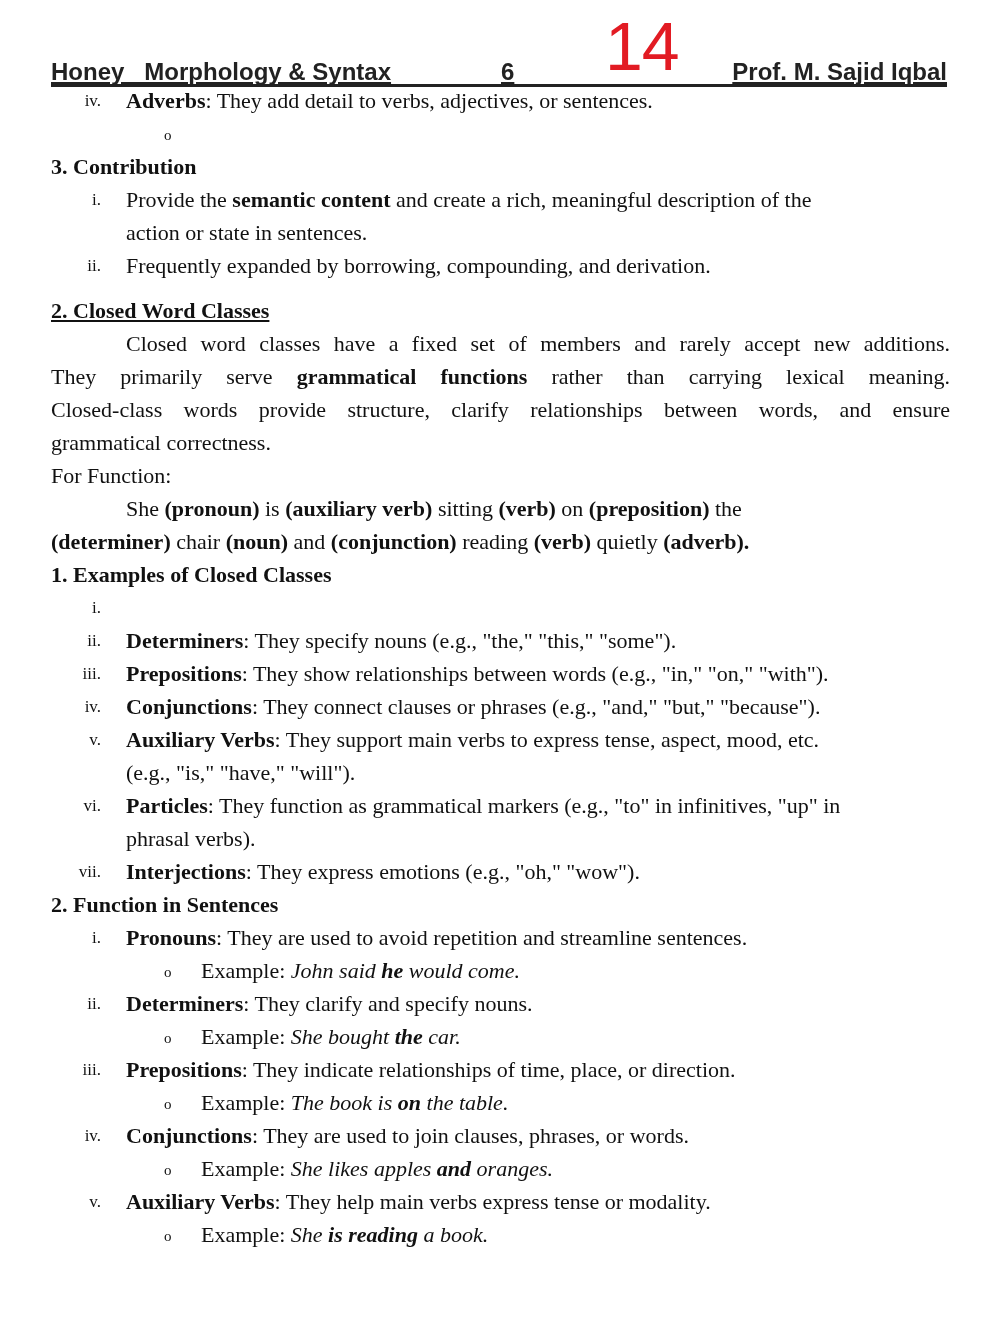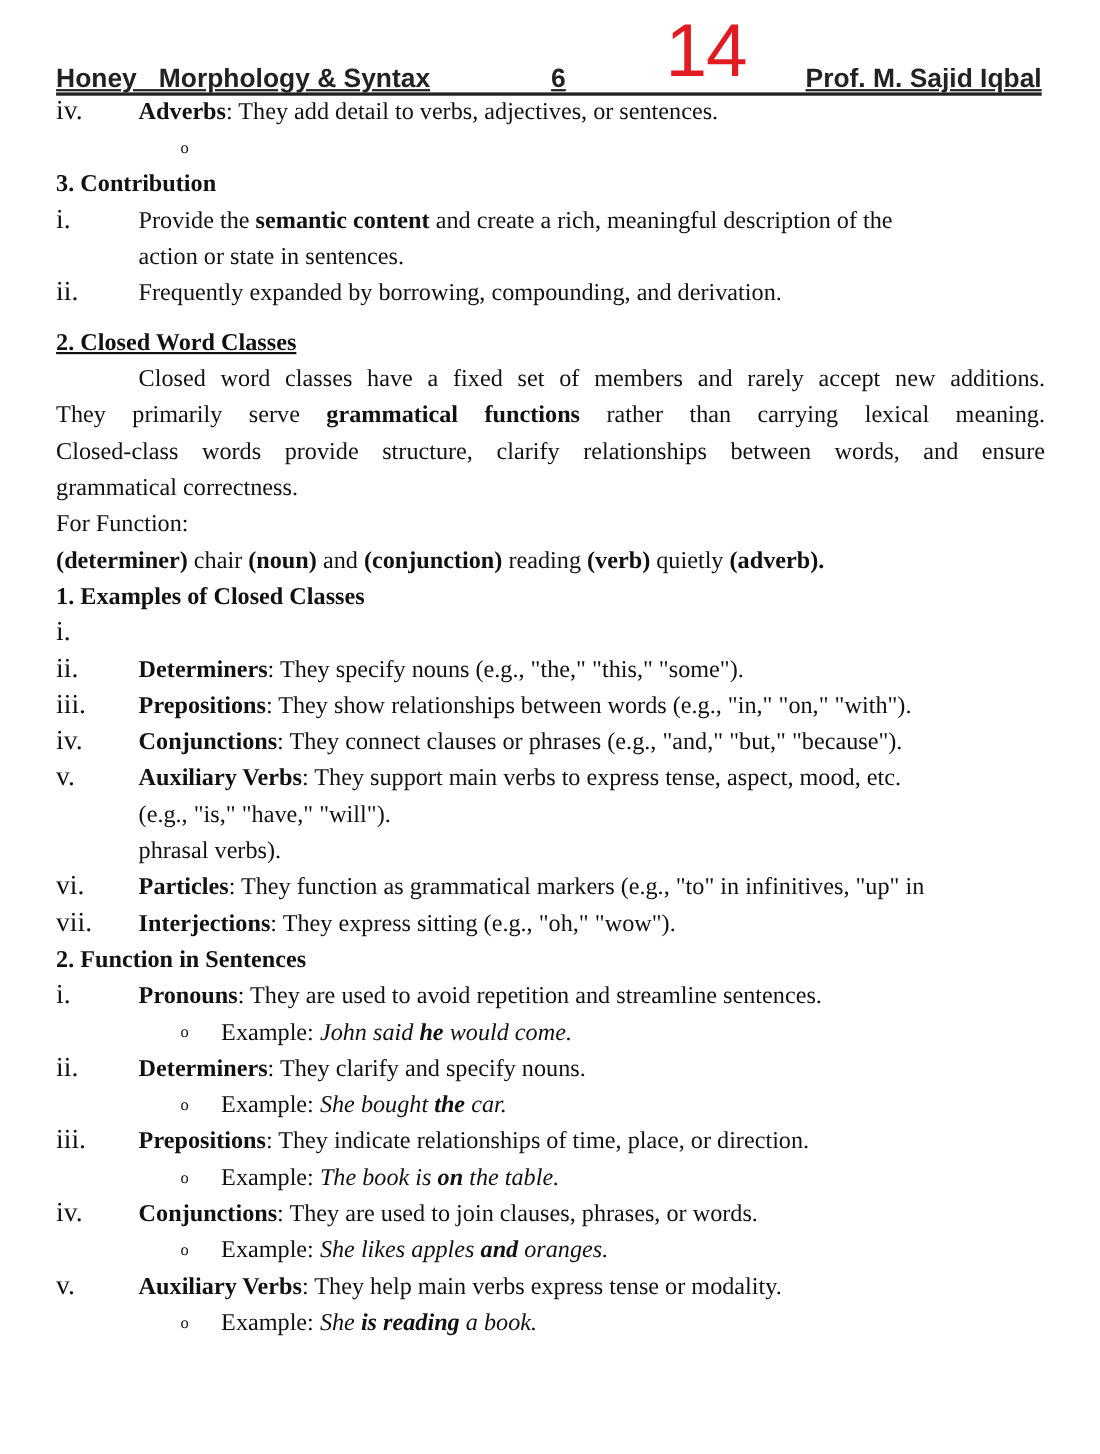--- a/index.html
+++ b/index.html
@@ -9,21 +9,21 @@
          font-size: 68px; color: #e21b23; line-height: 1; letter-spacing: -1px; }
   .header { position: absolute; left: 51px; top: 60px; width: 896px; height: 24px;
          border-bottom: 3px solid #222; font-family: "Liberation Sans", sans-serif; font-weight: bold;
          font-size: 24px; color: #222; }
   .header span { position: absolute; top: 0; line-height: 24px; text-decoration: underline; }
   .h-left { left: 0; }
   .h-center { left: 450px; }
   .h-right { right: 0; }
   .content { position: absolute; left: 51px; top: 84px; width: 899px; font-size: 22px; line-height: 33px; }
   .line { position: relative; white-space: nowrap; height: 33px; }
-  .num { position: absolute; text-align: left; width: 50px; left: 0; font-size: 25px; }
+  .num { position: absolute; text-align: right; width: 50px; left: 0; font-size: 17px; }
   .txt { position: absolute; left: 75px; }
   .sub-bullet { position: absolute; left: 113px; font-size: 15px; top: 2px; }
   .sub-txt { position: absolute; left: 150px; }
   .heading { font-weight: bold; }
   .underline { text-decoration: underline; margin-top: 12px; }
   .para { text-align: justify; text-align-last: justify; white-space: normal; }
   b { font-weight: bold; }
   i { font-style: italic; }
 </style>
 </head>
@@ -64,20 +64,23 @@
   <div class="line">
     <span class="txt" style="left:75px;width:824px;text-align:justify;text-align-last:justify;white-space:normal;">Closed word classes have a fixed set of members and rarely accept new additions.</span>
   </div>
   <div class="line para" style="width:899px;">
     <span>They primarily serve </span><b>grammatical functions</b><span> rather than carrying lexical meaning.</span>
   </div>
   <div class="line para" style="width:899px;">Closed-class words provide structure, clarify relationships between words, and ensure</div>
   <div class="line">grammatical correctness.</div>
   <div class="line">For Function:</div>
   <div class="line">
+    <span class="txt" id="ex-line-1"><span>She </span><b>(pronoun)</b><span> is </span><b>(auxiliary verb)</b><span> sitting </span><b>(verb)</b><span> on </span><b>(preposition)</b><span> the</span></span>
+  </div>
+  <div class="line">
     <span id="ex-line-2"><b>(determiner)</b><span> chair </span><b>(noun)</b><span> and </span><b>(conjunction)</b><span> reading </span><b>(verb)</b><span> quietly </span><b>(adverb).</b></span>
   </div>
 
   <div class="line heading">1. Examples of Closed Classes</div>
   <div id="examples-list">
       <div class="line">
         <span class="num">i.</span>
       </div>
       <div class="line">
         <span class="num">ii.</span>
@@ -92,29 +95,29 @@
         <span class="txt"><b>Conjunctions</b><span>: They connect clauses or phrases (e.g., "and," "but," "because").</span></span>
       </div>
       <div class="line">
         <span class="num">v.</span>
         <span class="txt"><b>Auxiliary Verbs</b><span>: They support main verbs to express tense, aspect, mood, etc.</span></span>
       </div>
       <div class="line">
         <span class="txt">(e.g., "is," "have," "will").</span>
       </div>
       <div class="line">
-        <span class="txt">phrasal verbs).</span>
-      </div>
-      <div class="line">
         <span class="num">vi.</span>
         <span class="txt"><b>Particles</b><span>: They function as grammatical markers (e.g., "to" in infinitives, "up" in</span></span>
       </div>
       <div class="line">
+        <span class="txt">phrasal verbs).</span>
+      </div>
+      <div class="line">
         <span class="num">vii.</span>
-        <span class="txt"><b>Interjections</b><span>: They express sitting (e.g., "oh," "wow").</span></span>
+        <span class="txt"><b>Interjections</b><span>: They express emotions (e.g., "oh," "wow").</span></span>
       </div>
     </div>
 
   <div class="line heading">2. Function in Sentences</div>
   <div id="function-list">
       <div class="line">
         <span class="num">i.</span>
         <span class="txt"><b>Pronouns</b><span>: They are used to avoid repetition and streamline sentences.</span></span>
       </div>
       <div class="line">

